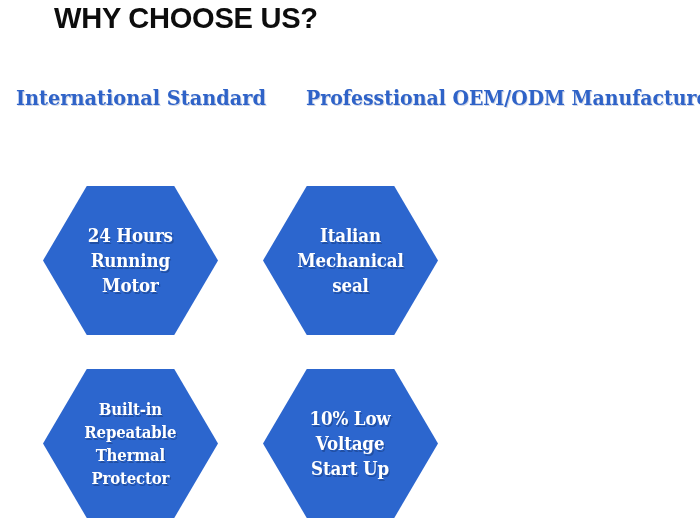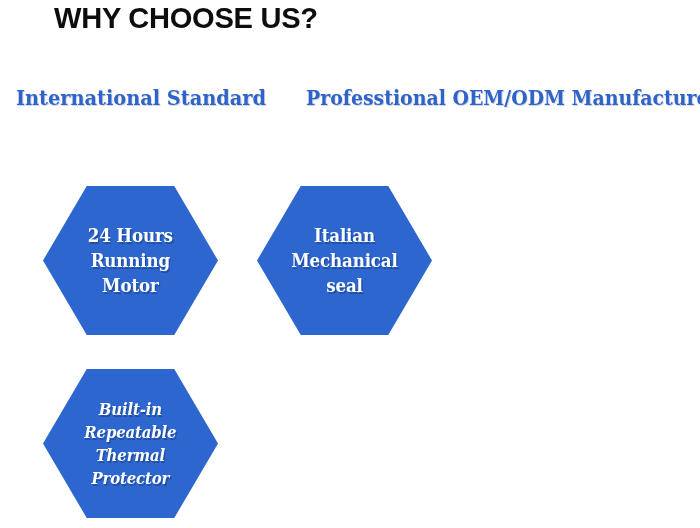--- a/index.html
+++ b/index.html
@@ -99,23 +99,23 @@
     letter-spacing: -0.2px;
   }
 
   .hex-label.small {
     font-size: 17px;
     line-height: 23px;
   }
 
   
   .hex.r1 { top: 186px; }
-  .hex.r2 { top: 369px; font-style: italic; }
+  .hex.r2 { top: 369px; }
   .hex.c1 { left: 43px; }
-  .hex.c2 { left: 257px; }
+  .hex.c2 { left: 263px; }
   .hex.c3 { left: 486px; }
 </style>
 </head>
 <body>
 
 <div class="slide">
 
   <div class="main-title">WHY CHOOSE US?</div>
 
   <div class="col-heading left">International Standard</div>
@@ -137,17 +137,22 @@
     </div>
 
 
     <div class="hex r2 c1">
       <div class="hex-label small">Built-in
 Repeatable
 Thermal
 Protector</div>
     </div>
 
+    <div class="hex r2 c2">
+      <div class="hex-label">10% Low
+Voltage
+Start Up</div>
+    </div>
 
 
   </div>
 
 </div>
 
 </body></html>

